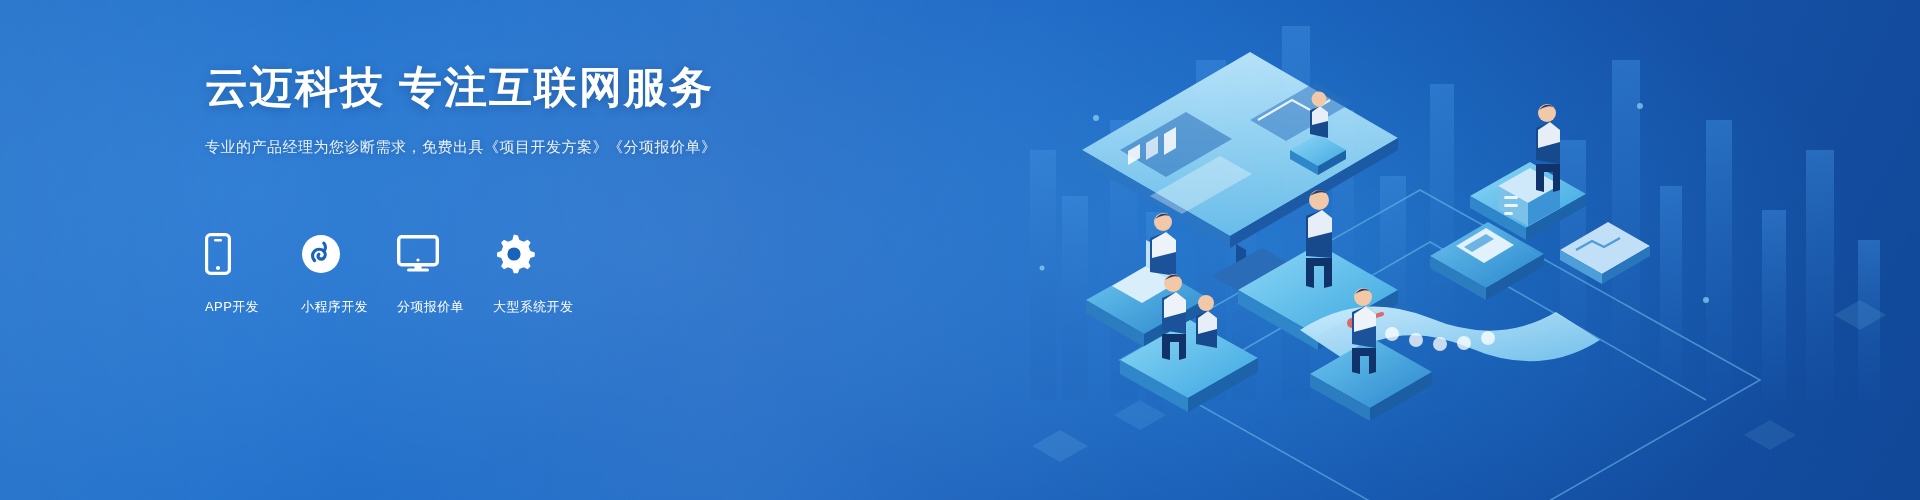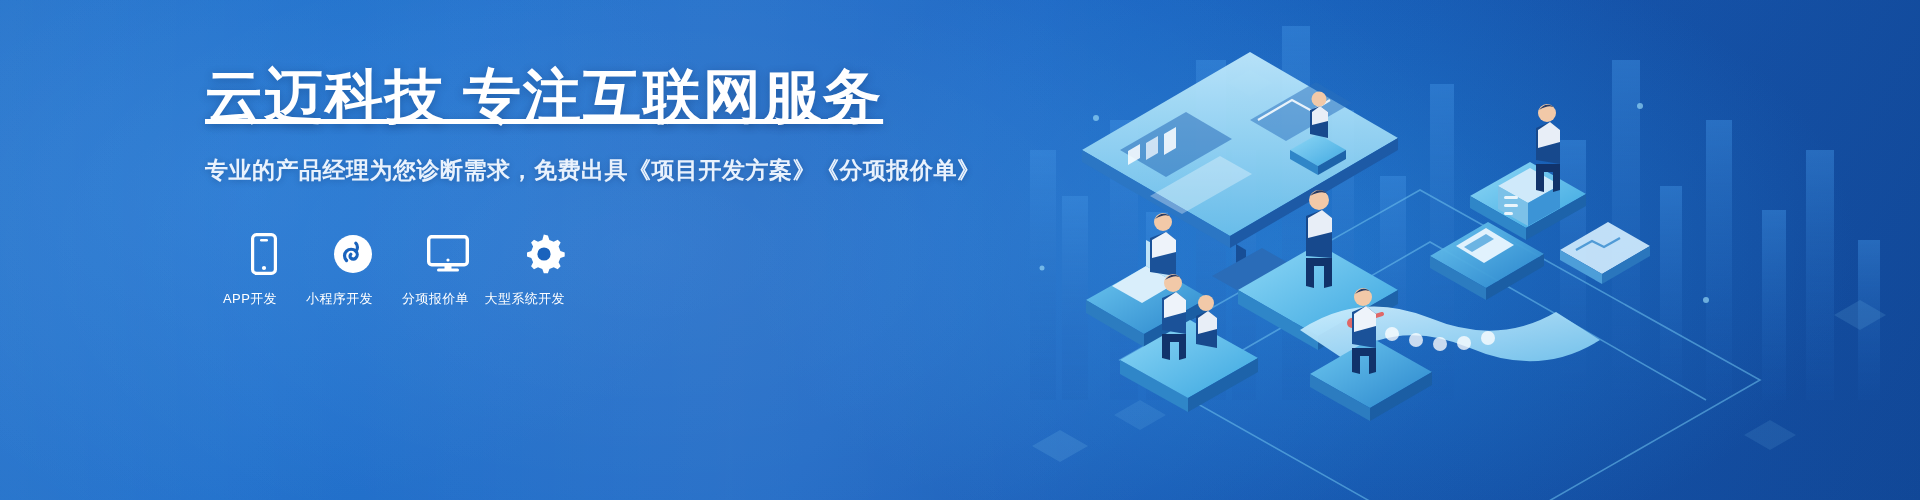--- a/index.html
+++ b/index.html
@@ -19,35 +19,34 @@
   .sheen{position:absolute;inset:0;
     background:linear-gradient(90deg,rgba(255,255,255,0.05) 0%,rgba(255,255,255,0.0) 18%,rgba(255,255,255,0.045) 38%,rgba(255,255,255,0) 60%,rgba(10,50,110,0.10) 100%);
     pointer-events:none;}
   .vign{position:absolute;inset:0;
     background:radial-gradient(ellipse 1250px 620px at 640px 250px, rgba(255,255,255,0.08) 0%, rgba(255,255,255,0) 70%);
     pointer-events:none;}
 
   
   .content{position:absolute;left:205px;top:62px;width:720px;}
   .headline{
-    color:#ffffff;font-size:58px;font-weight:bold;letter-spacing:2px;
+    color:#ffffff;font-size:43px;font-weight:bold;letter-spacing:2px;
     line-height:1.18;white-space:nowrap;
     text-shadow:0 2px 10px rgba(4,34,80,0.30);
-    text-decoration:underline;
   }
   .sub{
-    margin-top:22px;color:#e9f2fd;font-size:23px;line-height:1.62;
-    letter-spacing:0.5px;font-weight:bold;
+    margin-top:22px;color:#e9f2fd;font-size:15px;line-height:1.62;
+    letter-spacing:0.5px;font-weight:normal;
     text-shadow:0 1px 6px rgba(4,34,80,0.28);
   }
   .sub div{white-space:nowrap;}
 
   
   .icons{position:absolute;left:205px;top:232px;display:flex;align-items:flex-end;}
-  .icon-item{width:72px;display:flex;flex-direction:column;align-items:flex-end;margin-right:24px;}
+  .icon-item{width:72px;display:flex;flex-direction:column;align-items:flex-start;margin-right:24px;gap:8px;}
   .icon-item:last-child{margin-right:5px;}
   .icon-box{height:44px;display:flex;align-items:center;justify-content:center;}
   .icon-box svg{display:block;}
   .icon-label{margin-top:14px;color:#ffffff;font-size:13px;white-space:nowrap;letter-spacing:0.4px;}
 
   
   .art{position:absolute;right:0;top:0;width:920px;height:500px;}
   .art svg{position:absolute;left:0;top:0;}
 </style>
 </head>

